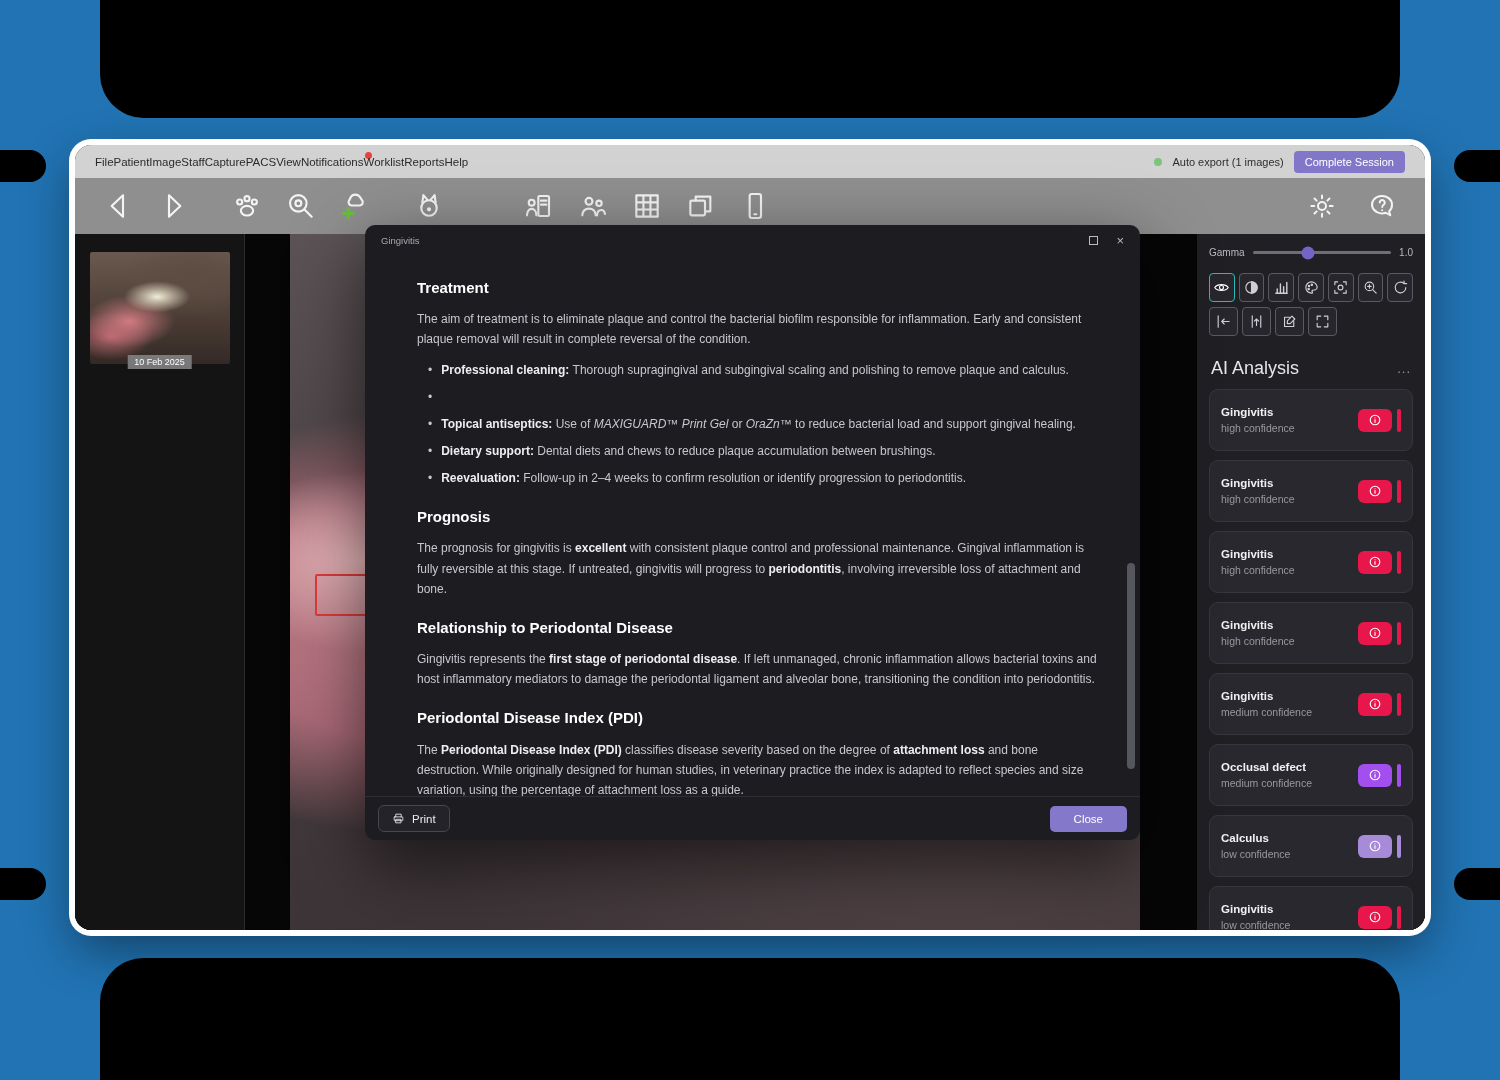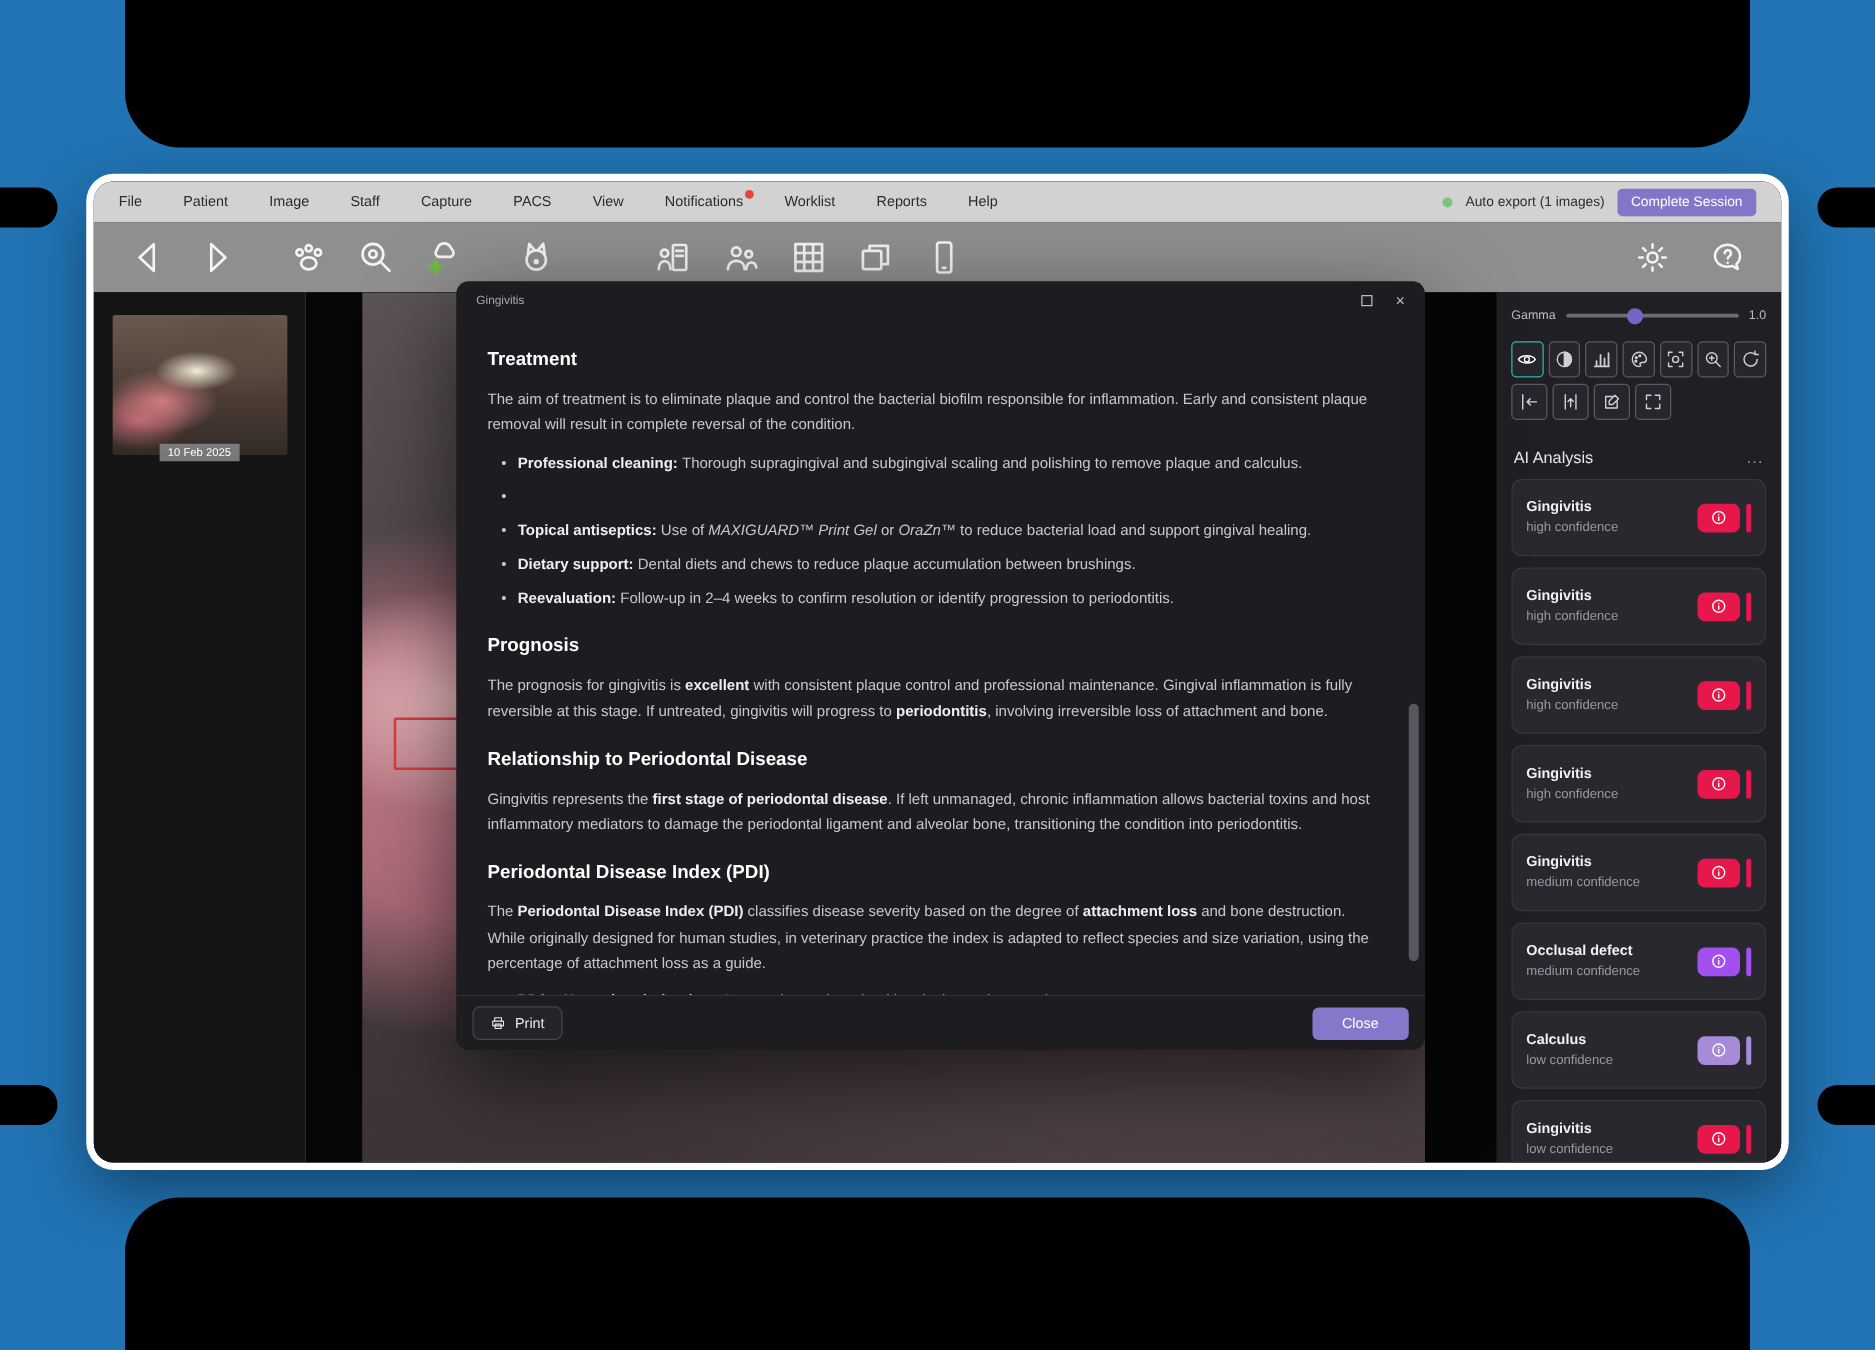--- a/index.html
+++ b/index.html
@@ -24,21 +24,21 @@
   .app {
     position:absolute; left:75px; top:145px; width:1350px; height:785px;
     background:#0a0a0a; border-radius:16px; overflow:hidden;
     box-shadow:0 0 0 6px #ffffff, 0 18px 50px rgba(0,0,0,.45);
   }
   
   .menubar {
     height:33px; background:#d2d2d3; display:flex; align-items:center;
     padding:0 20px; font-size:11.5px; color:#2b2b2b;
   }
-  .menu-items { display:flex; gap:33px; align-items:center; }
+  .menu-items { display:flex; align-items:center; }
   .menu-item { position:relative; cursor:default; }
   .menu-dot { position:absolute; top:-4px; right:-8px; width:7px; height:7px; border-radius:50%; background:#e8423c; }
   .menubar-right { margin-left:auto; display:flex; align-items:center; gap:10px; }
   .status-dot { width:8px; height:8px; border-radius:50%; background:#7cc47c; }
   .auto-export { font-size:11px; color:#2e2e2e; }
   .complete-btn {
     background:#8176c8; color:#fff; border:none; border-radius:4px;
     padding:5px 11px; font-size:11px; font-family:inherit; cursor:pointer;
   }
   
@@ -100,21 +100,21 @@
   }
   .tools { margin-top:15px; }
   .tool-row { display:flex; gap:4px; margin-bottom:5px; }
   .tool-btn {
     width:29px; height:29px; background:#26262c; border:1px solid #5a5a62;
     border-radius:4px; color:#cfcfd6; display:flex; align-items:center; justify-content:center; cursor:pointer;
   }
   .tool-btn svg { width:17px; height:17px; }
   .tool-btn.active { border-color:#2cb8b8; color:#ffffff; }
   .ai-header { display:flex; justify-content:space-between; align-items:center; margin:17px 2px 10px; }
-  .ai-title { color:#e6e6ea; font-size:13px; }
+  .ai-title { color:#e6e6ea; font-size:18px; }
   .ai-menu { color:#9a9aa2; font-size:13px; background:none; border:none; cursor:pointer; letter-spacing:1px; }
   .ai-list { display:flex; flex-direction:column; gap:9px; overflow:hidden; flex:1; }
   .ai-card {
     background:#28282e; border:1px solid #37373d; border-radius:9px;
     padding:12px 11px; display:flex; justify-content:space-between; align-items:center;
     min-height:62px; flex:none; cursor:pointer;
   }
   .ai-card-title { color:#f1f1f4; font-size:11.5px; font-weight:bold; }
   .ai-card-conf { color:#98989f; font-size:10.5px; margin-top:4px; }
   .ai-card-right { display:flex; align-items:center; gap:5px; }
@@ -132,21 +132,21 @@
     box-shadow:0 24px 70px rgba(0,0,0,.6);
     display:flex; flex-direction:column; color:#c7c7ce;
   }
   .modal-titlebar { height:30px; display:flex; align-items:center; padding:0 16px; flex:none; }
   .modal-title { font-size:9.5px; color:#a8a8b0; }
   .modal-controls { margin-left:auto; display:flex; align-items:center; gap:18px; }
   .mc-btn { background:none; border:none; color:#b9b9c0; cursor:pointer; display:flex; align-items:center; font-size:13px; }
   .maximize-glyph { width:9px; height:9px; border:1.4px solid #b9b9c0; display:inline-block; }
   .modal-body {
     flex:1; overflow:hidden; position:relative;
-    padding:4px 42px 6px 25px; font-size:12px; line-height:1.68;
+    padding:4px 42px 6px 36px; font-size:12px; line-height:1.68;margin-left:16px;
   }
   .modal-body h3 { color:#ffffff; font-size:15px; font-weight:600; margin:16px 0 9px; }
   .modal-body h3:first-child { margin-top:4px; }
   .modal-body p { margin:0 0 10px; }
   .b { font-weight:bold; color:#eeeef2; }
   .i { font-style:italic; }
   .bullets { margin:4px 0 14px; }
   .bullet { display:flex; gap:9px; margin-bottom:7px; padding-left:11px; }
   .bullet-dot { flex:none; color:#c7c7ce; }
   .modal-scrollbar-track { position:absolute; right:5px; top:6px; bottom:6px; width:8px; }

